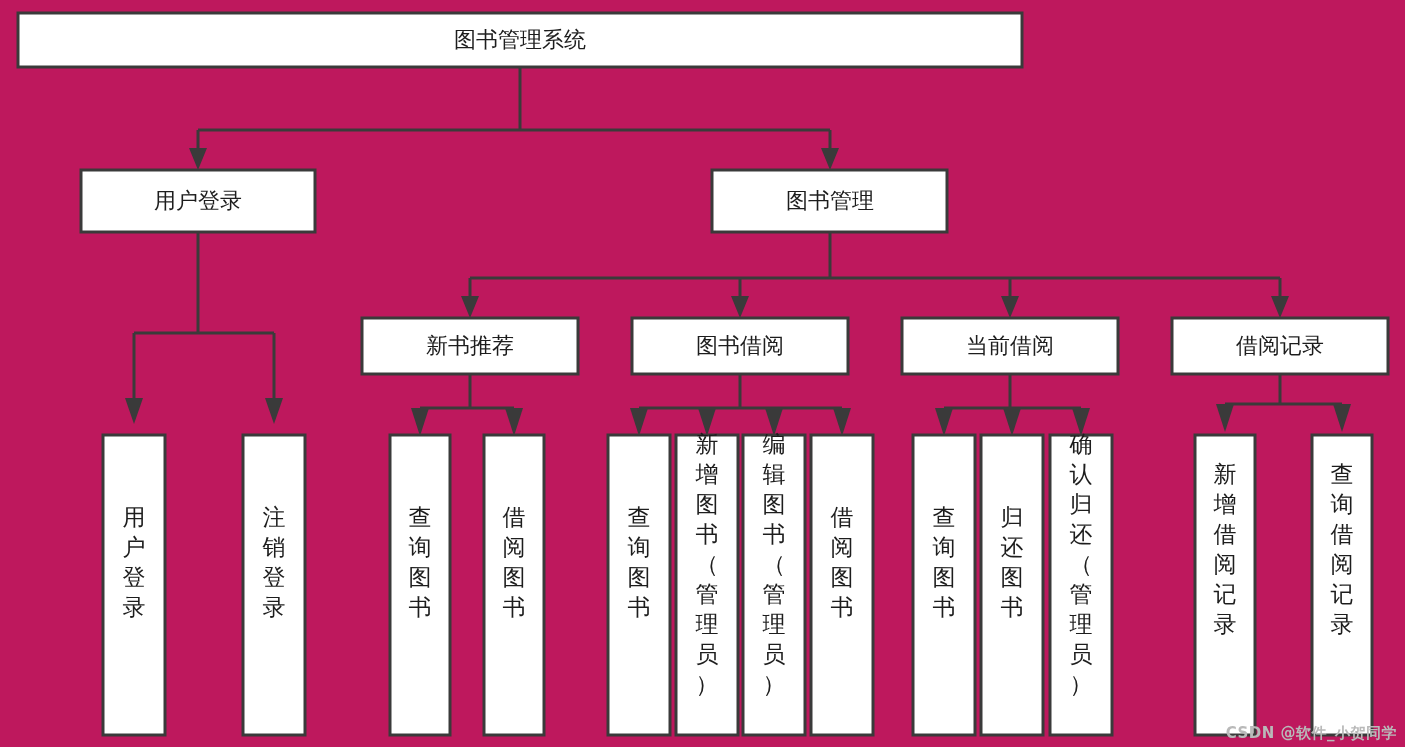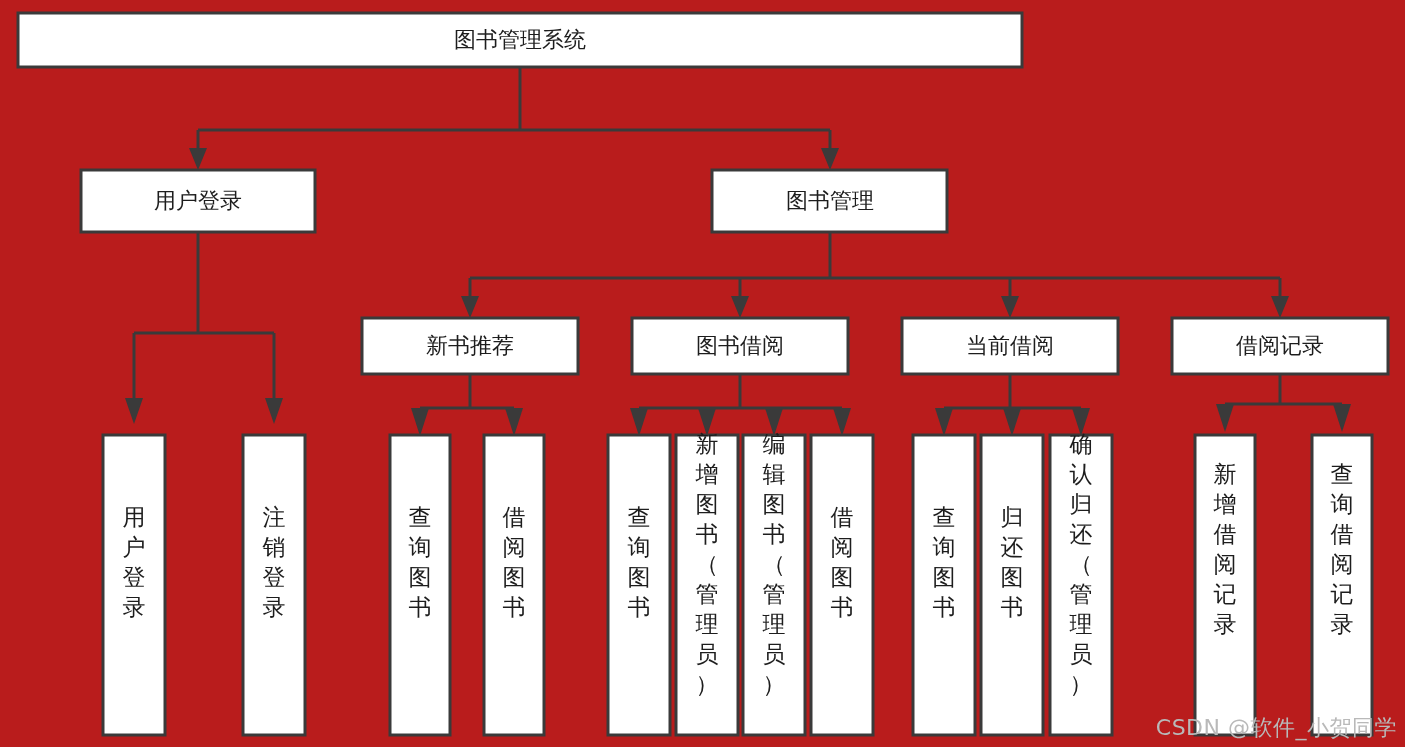--- a/index.html
+++ b/index.html
@@ -10,21 +10,21 @@
   body {
     width: 1405px;
     height: 747px;
     font-family: "DejaVu Sans", "Liberation Sans", sans-serif;
     overflow: hidden;
   }
   #diagram-root {
     position: relative;
     width: 1405px;
     height: 747px;
-    background: #b91c1c;
+    background: #be185d;
   }
   svg.diagram {
     display: block;
     width: 1405px;
     height: 747px;
   }
   .node-rect {
     fill: #ffffff;
     stroke: #3a3a3a;
     stroke-width: 3;
@@ -50,25 +50,26 @@
     font-family: "DejaVu Sans", "Liberation Sans", sans-serif;
     font-size: 23px;
     fill: #1d1d1d;
     text-anchor: middle;
   }
   .watermark {
     position: absolute;
     right: 8px;
     bottom: 4px;
     font-family: "DejaVu Sans", "Liberation Sans", sans-serif;
-    font-size: 22px;
+    font-size: 15px;
     color: #b9b9b9;
     letter-spacing: 0.5px;
     white-space: nowrap;
     pointer-events: none;
+    font-weight: bold;
   }
 </style>
 </head>
 <body>
 
 <div id="diagram-root">
 
   <svg class="diagram" viewBox="0 0 1405 747" xmlns="http://www.w3.org/2000/svg">
 
     <g>

